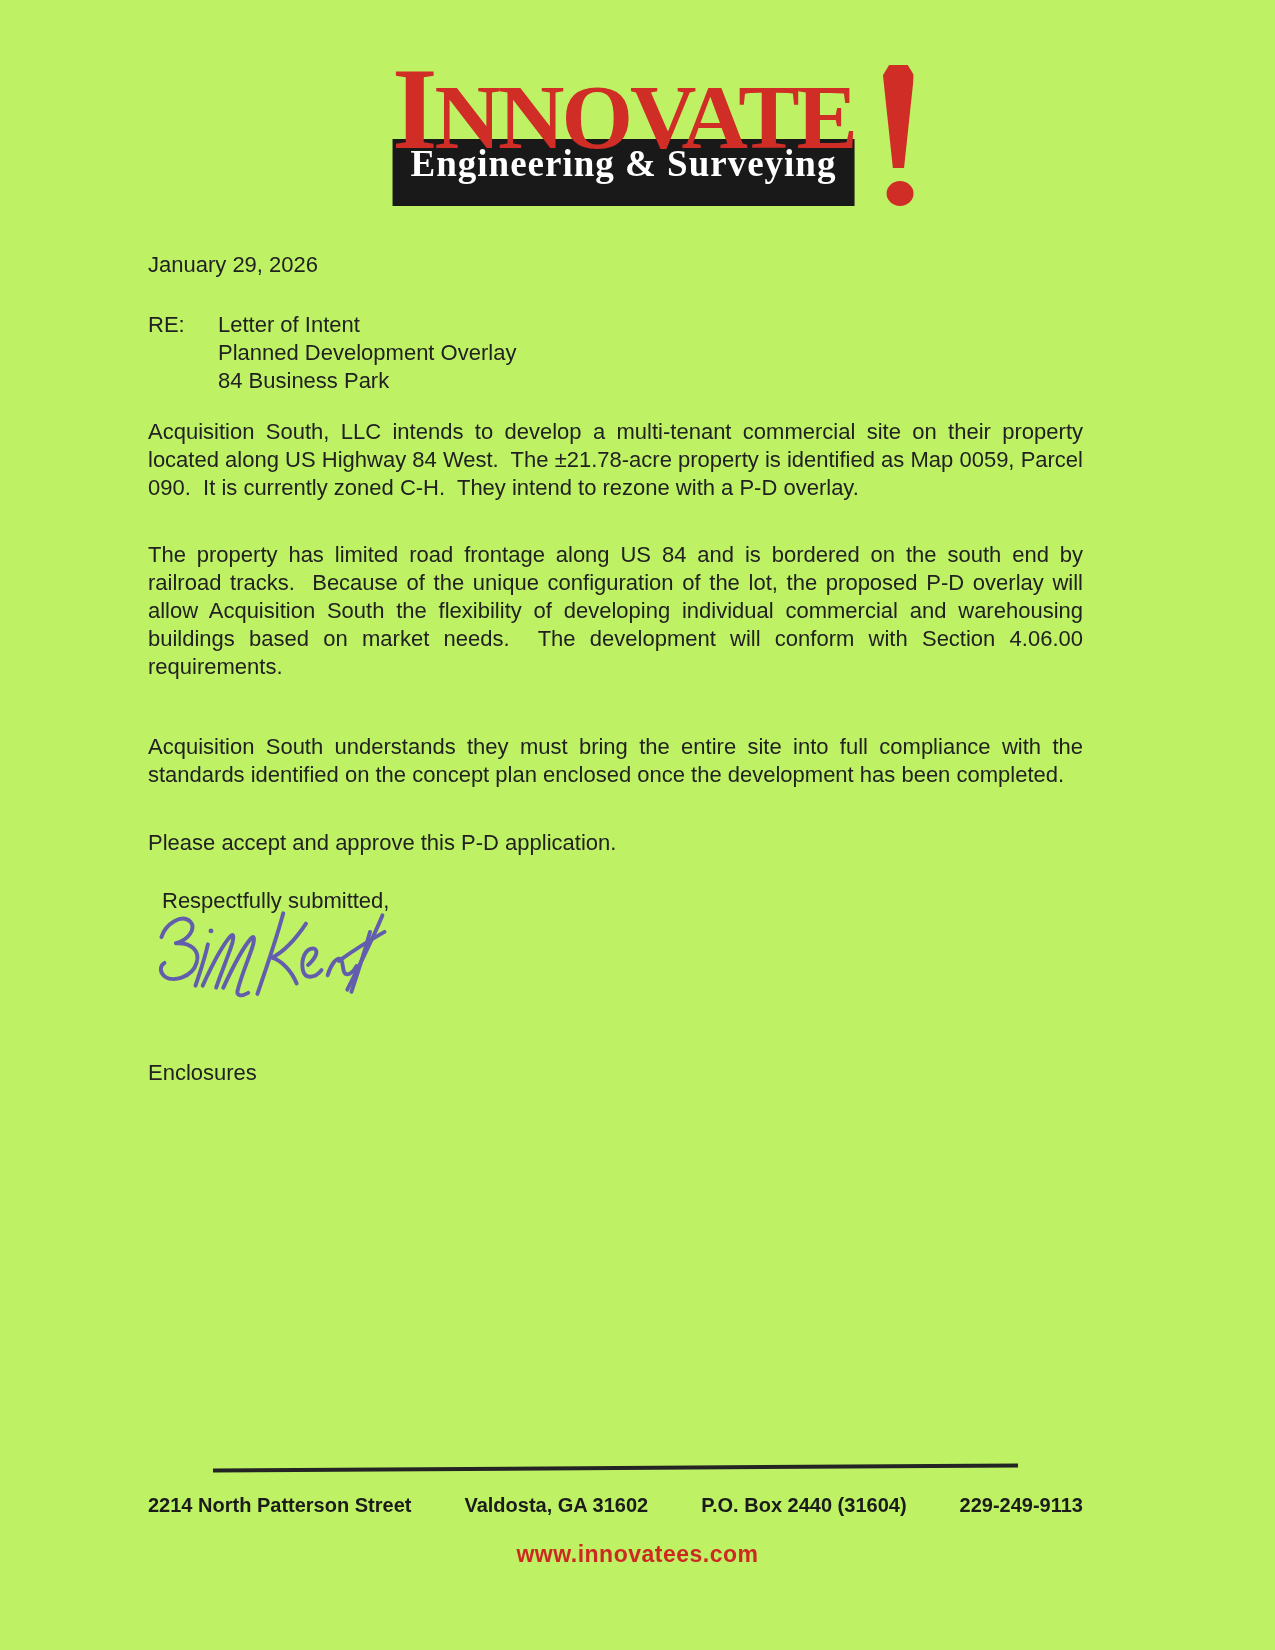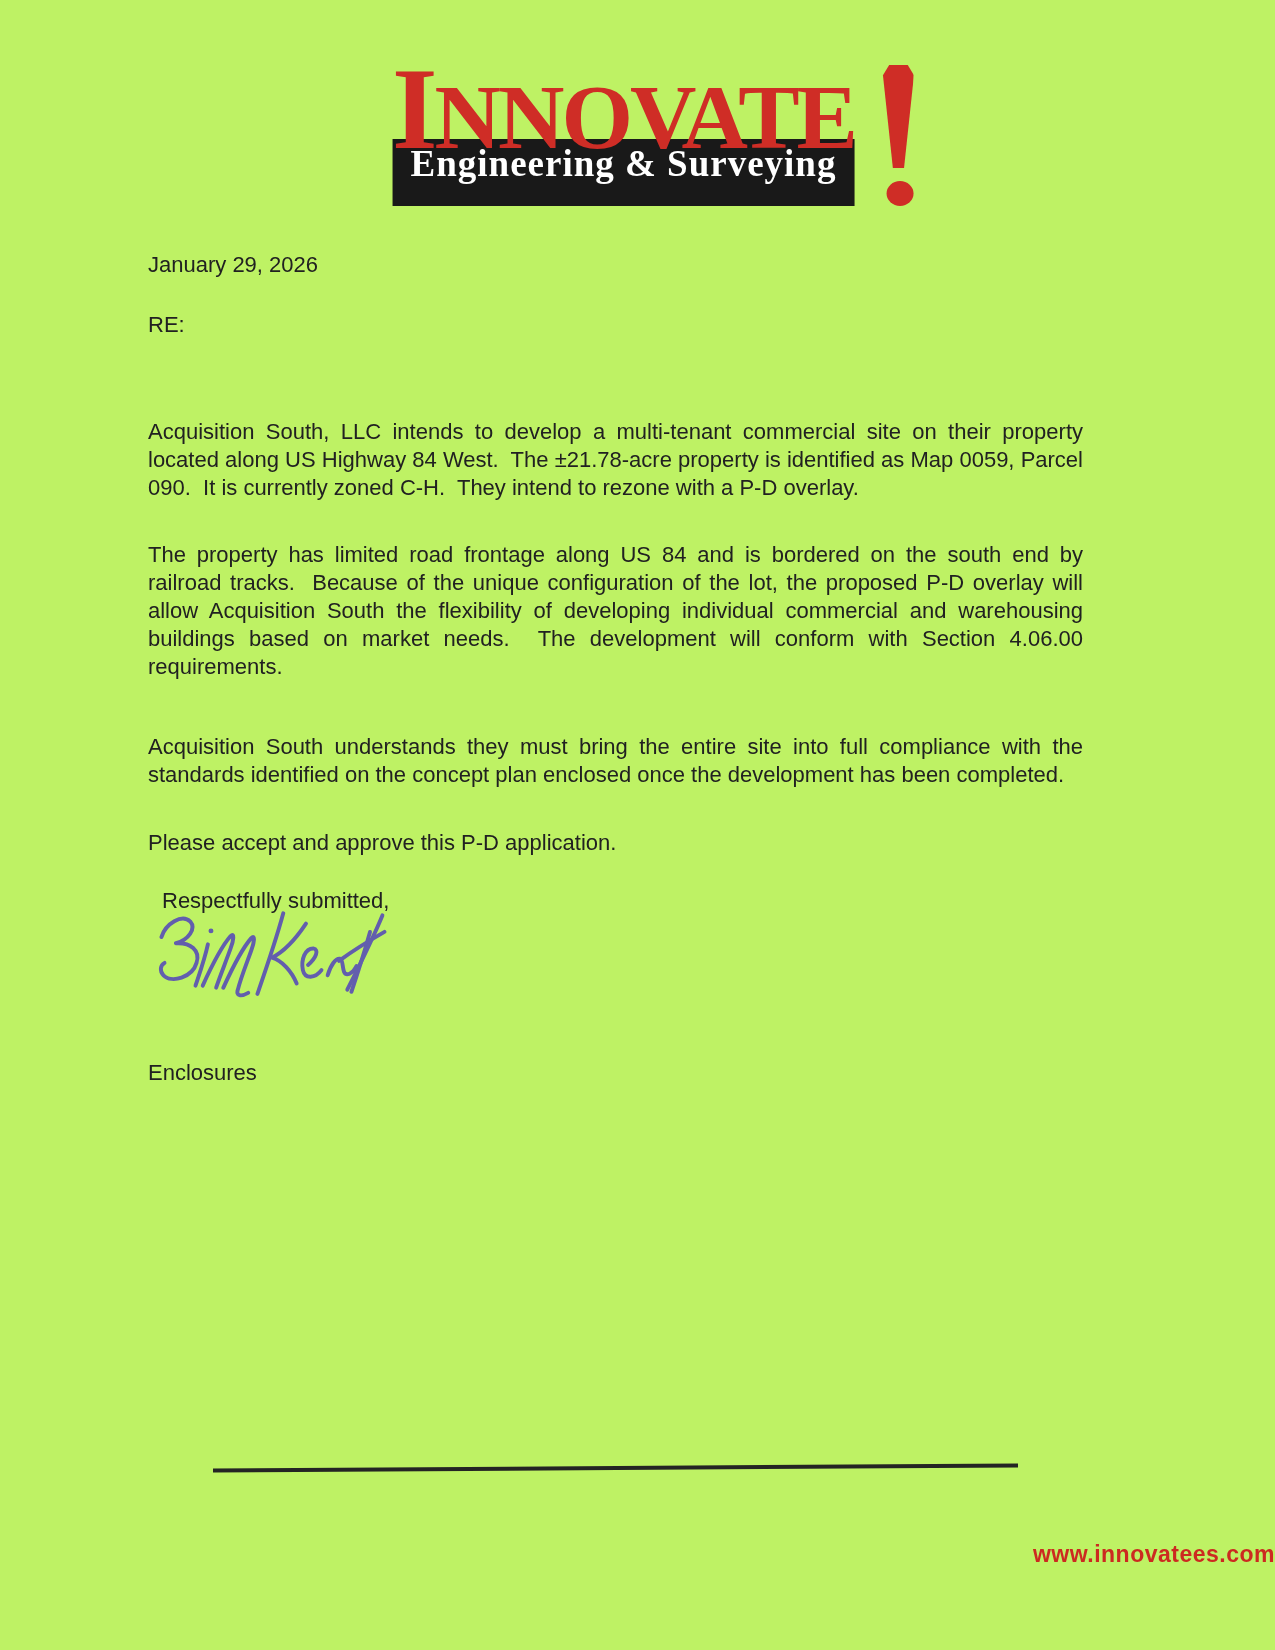--- a/index.html
+++ b/index.html
@@ -93,20 +93,25 @@
     <div class="logo-excl">
       <div class="excl-bar" style="background:#cf2d26;"></div>
       <div class="excl-dot" style="background:#cf2d26;"></div>
     </div>
   </div>
 
   <div class="block" style="top:251px;">January 29, 2026</div>
 
   <div class="block re-row" style="top:311px;">
     <div class="re-label">RE:</div>
+    <div class="re-lines">
+      <span>Letter of Intent</span>
+      <span>Planned Development Overlay</span>
+      <span>84 Business Park</span>
+    </div>
   </div>
 
   <div class="block just" style="top:418px;">Acquisition South, LLC intends to develop a multi-tenant commercial site on their property located along US Highway 84 West.&nbsp; The ±21.78-acre property is identified as Map 0059, Parcel 090.&nbsp; It is currently zoned C-H.&nbsp; They intend to rezone with a P-D overlay.</div>
   <div class="block just" style="top:541px;">The property has limited road frontage along US 84 and is bordered on the south end by railroad tracks.&nbsp; Because of the unique configuration of the lot, the proposed P-D overlay will allow Acquisition South the flexibility of developing individual commercial and warehousing buildings based on market needs.&nbsp; The development will conform with Section 4.06.00 requirements.</div>
   <div class="block just" style="top:706px;margin-top:27px;">Acquisition South understands they must bring the entire site into full compliance with the standards identified on the concept plan enclosed once the development has been completed.</div>
   <div class="block" style="top:829px;">Please accept and approve this P-D application.</div>
 
   <div class="block" style="top:887px;margin-left:14px;">Respectfully submitted,</div>
 
   <svg class="signature" width="250" height="95" viewBox="0 0 240 92" fill="none" stroke="#5b52b4" stroke-width="3.8" stroke-linecap="round" stroke-linejoin="round" opacity="0.92">
@@ -121,15 +126,21 @@
     <path d="M171,70 C174,60 179,53 183,54 C186,55 185,62 187,67 C189,71 195,69 199,61"></path>
     <path d="M212,28 C207,46 200,68 194,86"></path>
     <path d="M182,56 C196,46 212,36 226,28"></path>
     <path d="M224,12 C215,34 202,60 190,84"></path>
   </svg>
 
 
   <div class="block" style="top:1059px;">Enclosures</div>
 
   <div class="rule"></div>
-  <div class="website" style="color:#cc2a20;text-align:right;">www.innovatees.com</div>
+  <div class="footer-row">
+    <span>2214 North Patterson Street</span>
+    <span>Valdosta, GA 31602</span>
+    <span>P.O. Box 2440 (31604)</span>
+    <span>229-249-9113</span>
+  </div>
+  <div class="website" style="color:#cc2a20;">www.innovatees.com</div>
 
 </div>
 
 </body></html>

